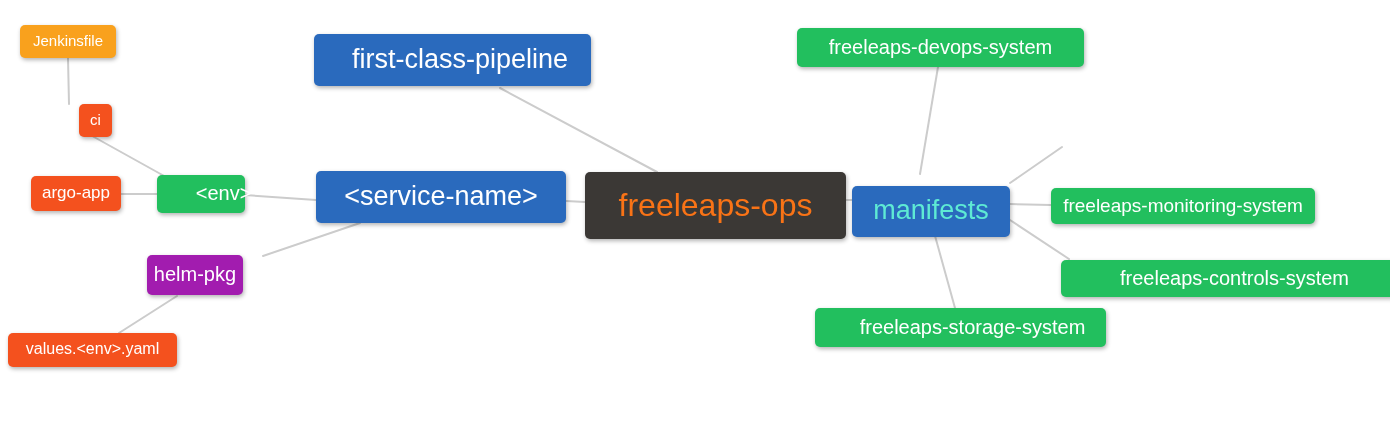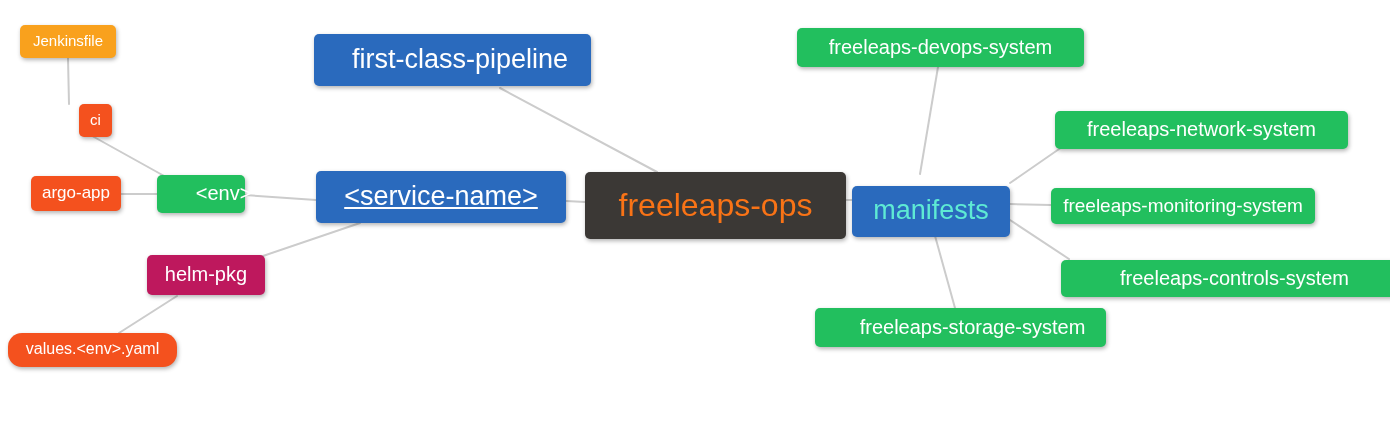--- a/index.html
+++ b/index.html
@@ -56,24 +56,23 @@
       <line x1="1010" y1="183" x2="1062" y2="147" stroke="#cccccc" stroke-width="2" stroke-linecap="round"></line>
       <line x1="1010" y1="204" x2="1051" y2="205" stroke="#cccccc" stroke-width="2" stroke-linecap="round"></line>
       <line x1="1010" y1="220" x2="1069" y2="259" stroke="#cccccc" stroke-width="2" stroke-linecap="round"></line>
       <line x1="932" y1="225" x2="955" y2="308" stroke="#cccccc" stroke-width="2" stroke-linecap="round"></line>
     </svg>
 
 <div class="node" style="left: 20px; top: 25px; width: 96px; height: 33px; background: rgb(249, 161, 29); font-size: 15px; color: rgb(255, 255, 255);">Jenkinsfile</div>
     <div class="node" style="left: 53px; top: 104px; width: 33px; height: 33px; background: rgb(244, 81, 30); font-size: 15px; color: rgb(255, 255, 255); margin-left: 26px;">ci</div>
     <div class="node" style="left: 31px; top: 176px; width: 90px; height: 35px; background: rgb(244, 81, 30); font-size: 17px; color: rgb(255, 255, 255);">argo-app</div>
     <div class="node" style="left: 157px; top: 175px; width: 88px; height: 38px; background: rgb(34, 191, 94); font-size: 20px; color: rgb(255, 255, 255); padding-left: 45px;">&lt;env&gt;</div>
-    <div class="node" style="left: 147px; top: 255px; width: 118px; height: 40px; background: #be185d; font-size: 20px; color: rgb(255, 255, 255);">helm-pkg</div>
-    <div class="node" style="left: 8px; top: 333px; width: 169px; height: 34px; background: rgb(244, 81, 30); font-size: 16px; color: rgb(255, 255, 255); border-radius: 14px;">values.&lt;env&gt;.yaml</div>
+    <div class="node" style="left: 147px; top: 255px; width: 96px; height: 40px; background: #a21caf; font-size: 20px; color: rgb(255, 255, 255);">helm-pkg</div>
+    <div class="node" style="left: 8px; top: 333px; width: 169px; height: 34px; background: rgb(244, 81, 30); font-size: 16px; color: rgb(255, 255, 255);">values.&lt;env&gt;.yaml</div>
     <div class="node" style="left: 314px; top: 34px; width: 277px; height: 52px; background: rgb(42, 106, 189); font-size: 27px; color: rgb(255, 255, 255); padding-left: 15px;">first-class-pipeline</div>
-    <div class="node" style="left: 316px; top: 171px; width: 250px; height: 52px; background: rgb(42, 106, 189); font-size: 27px; color: rgb(255, 255, 255); text-decoration: underline;">&lt;service-name&gt;</div>
+    <div class="node" style="left: 316px; top: 171px; width: 250px; height: 52px; background: rgb(42, 106, 189); font-size: 27px; color: rgb(255, 255, 255);">&lt;service-name&gt;</div>
     <div class="node" style="left: 585px; top: 172px; width: 261px; height: 67px; background: rgb(59, 56, 53); font-size: 32px; color: #f97316;">freeleaps-ops</div>
     <div class="node" style="left: 852px; top: 186px; width: 158px; height: 51px; background: rgb(42, 106, 189); font-size: 27px; color: #5eead4;">manifests</div>
     <div class="node" style="left: 797px; top: 28px; width: 287px; height: 39px; background: rgb(34, 191, 94); font-size: 20px; color: rgb(255, 255, 255);">freeleaps-devops-system</div>
-    <div class="node" style="left: 1055px; top: 111px; width: 293px; height: 38px; background: rgb(34, 191, 94); font-size: 20px; color: rgb(255, 255, 255);">freeleaps-network-system</div>
     <div class="node" style="left: 1051px; top: 188px; width: 264px; height: 36px; background: rgb(34, 191, 94); font-size: 19px; color: rgb(255, 255, 255);">freeleaps-monitoring-system</div>
     <div class="node" style="left: 1061px; top: 260px; width: 347px; height: 37px; background: rgb(34, 191, 94); font-size: 20px; color: rgb(255, 255, 255);">freeleaps-controls-system</div>
     <div class="node" style="left: 815px; top: 308px; width: 291px; height: 39px; background: rgb(34, 191, 94); font-size: 20px; color: rgb(255, 255, 255); padding-left: 24px;">freeleaps-storage-system</div>
   </div>
 
 </body></html>

